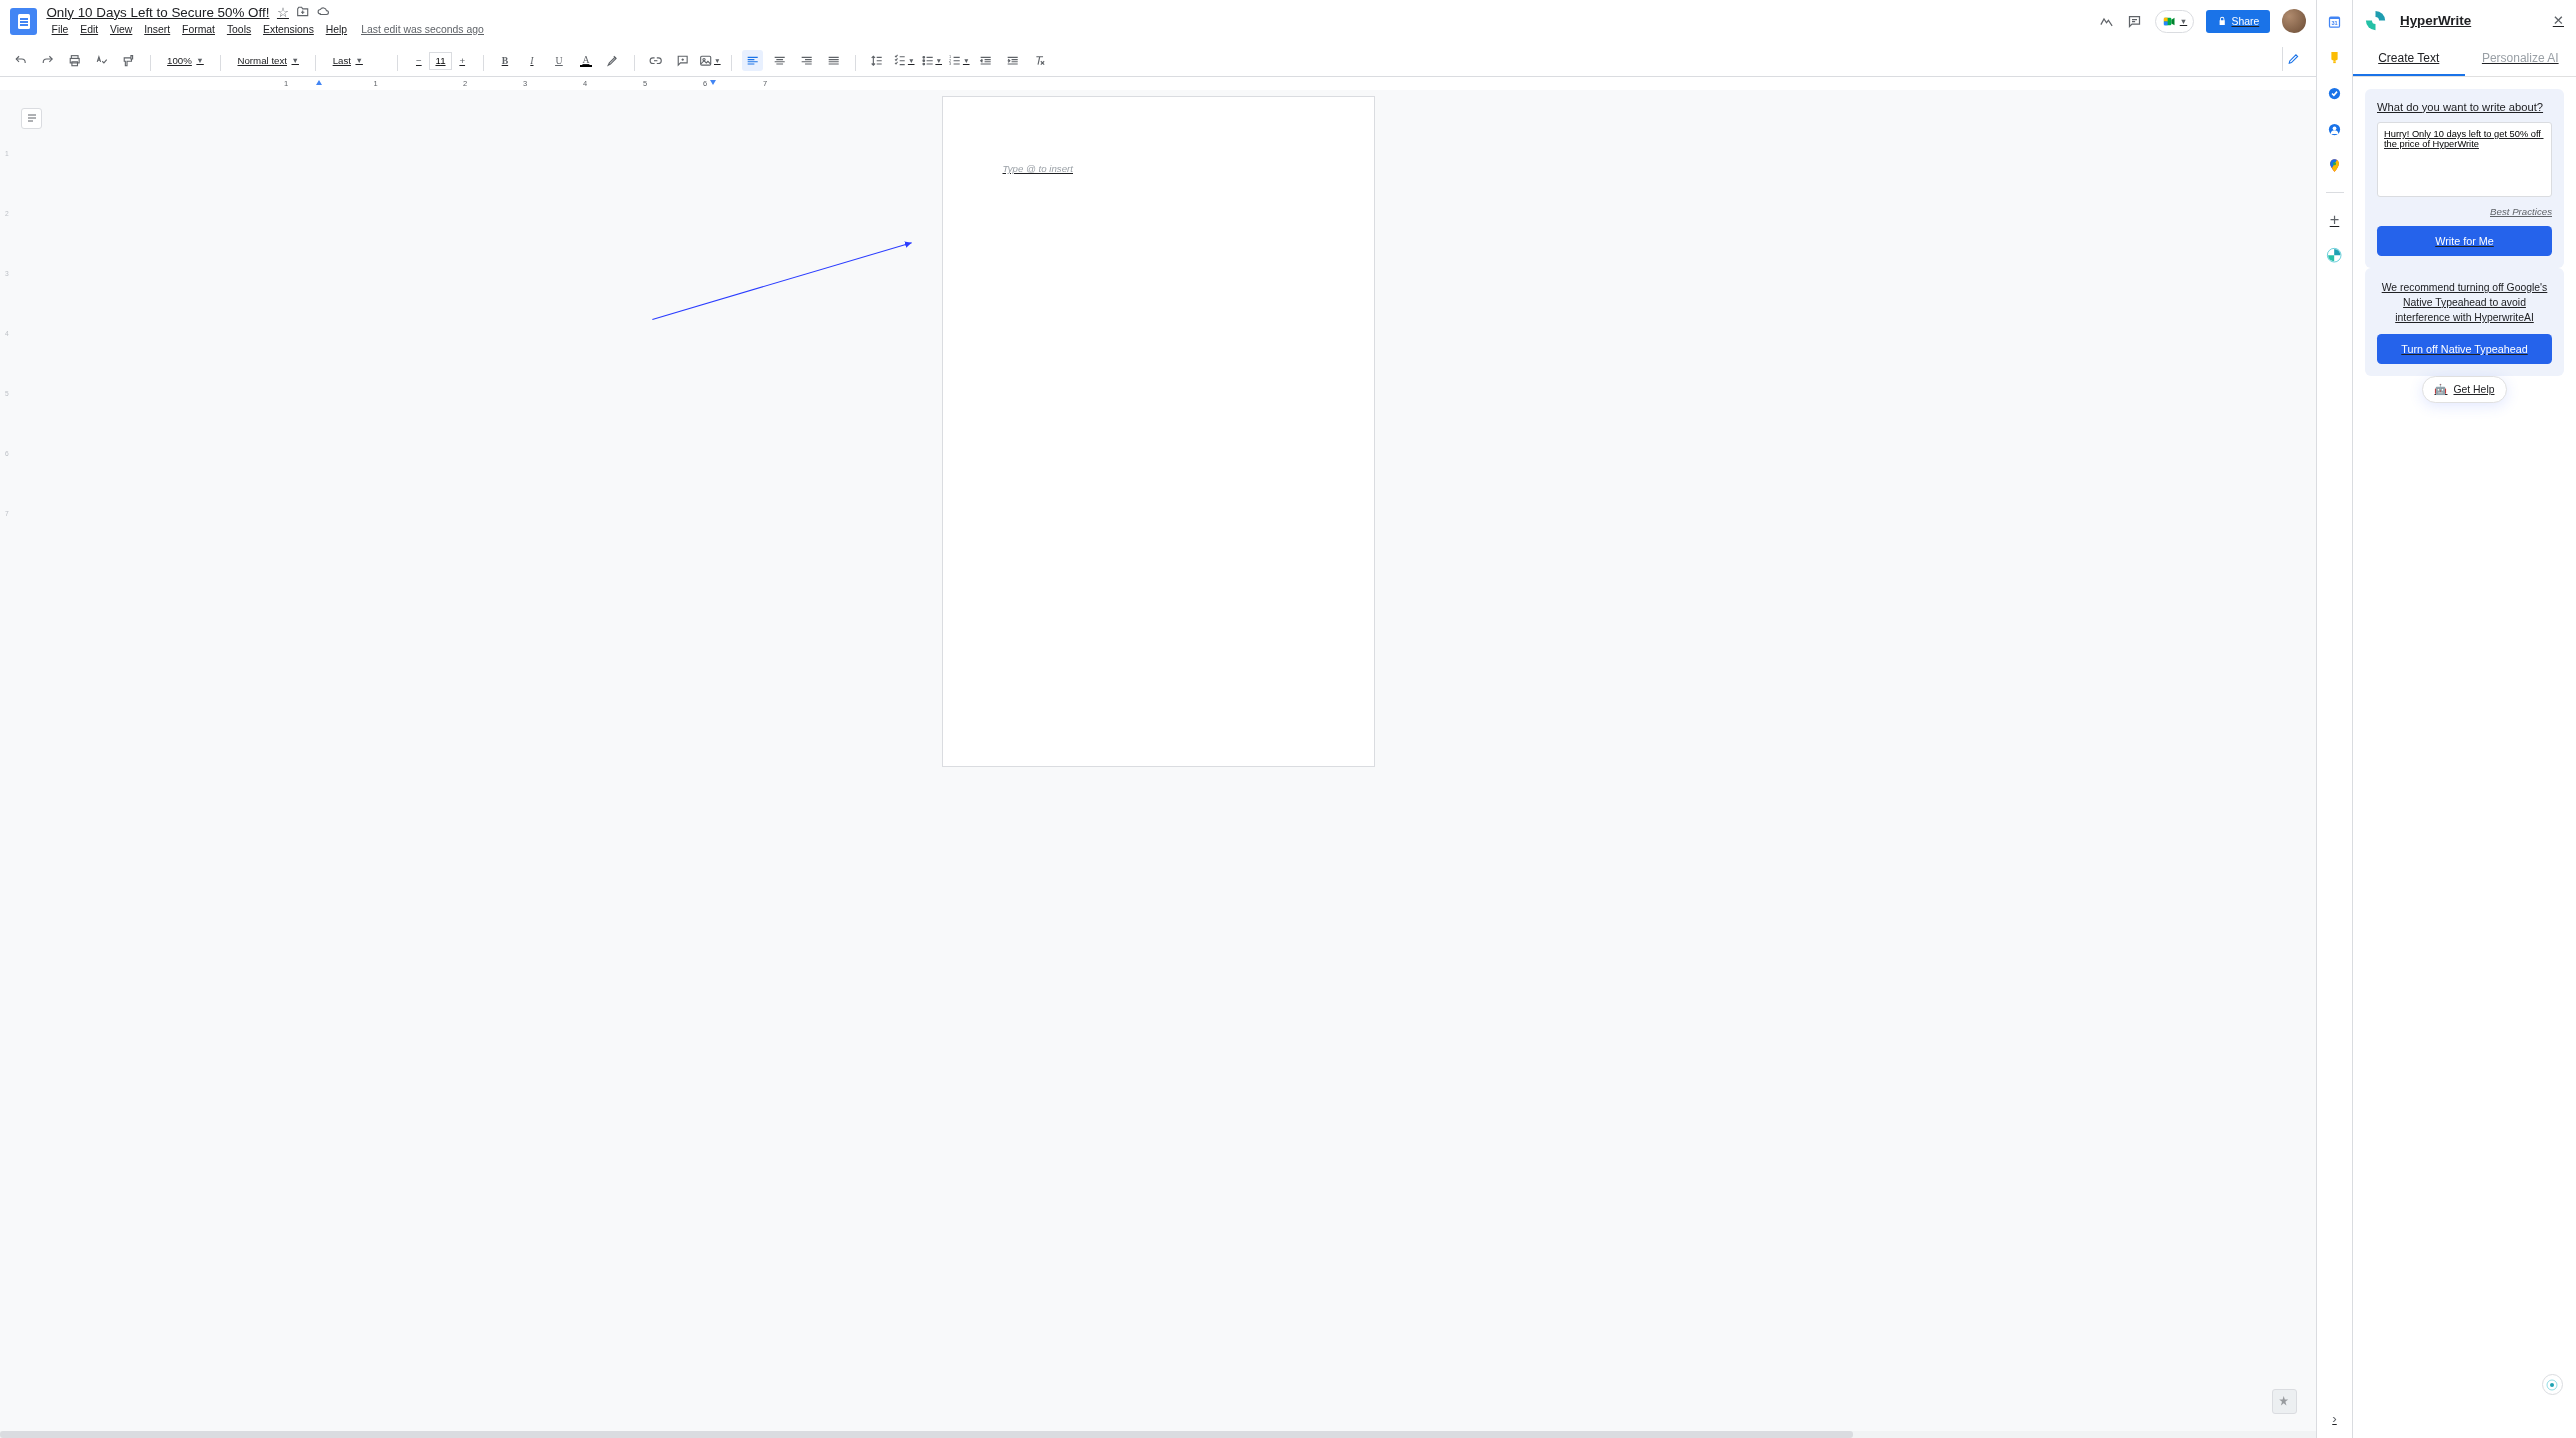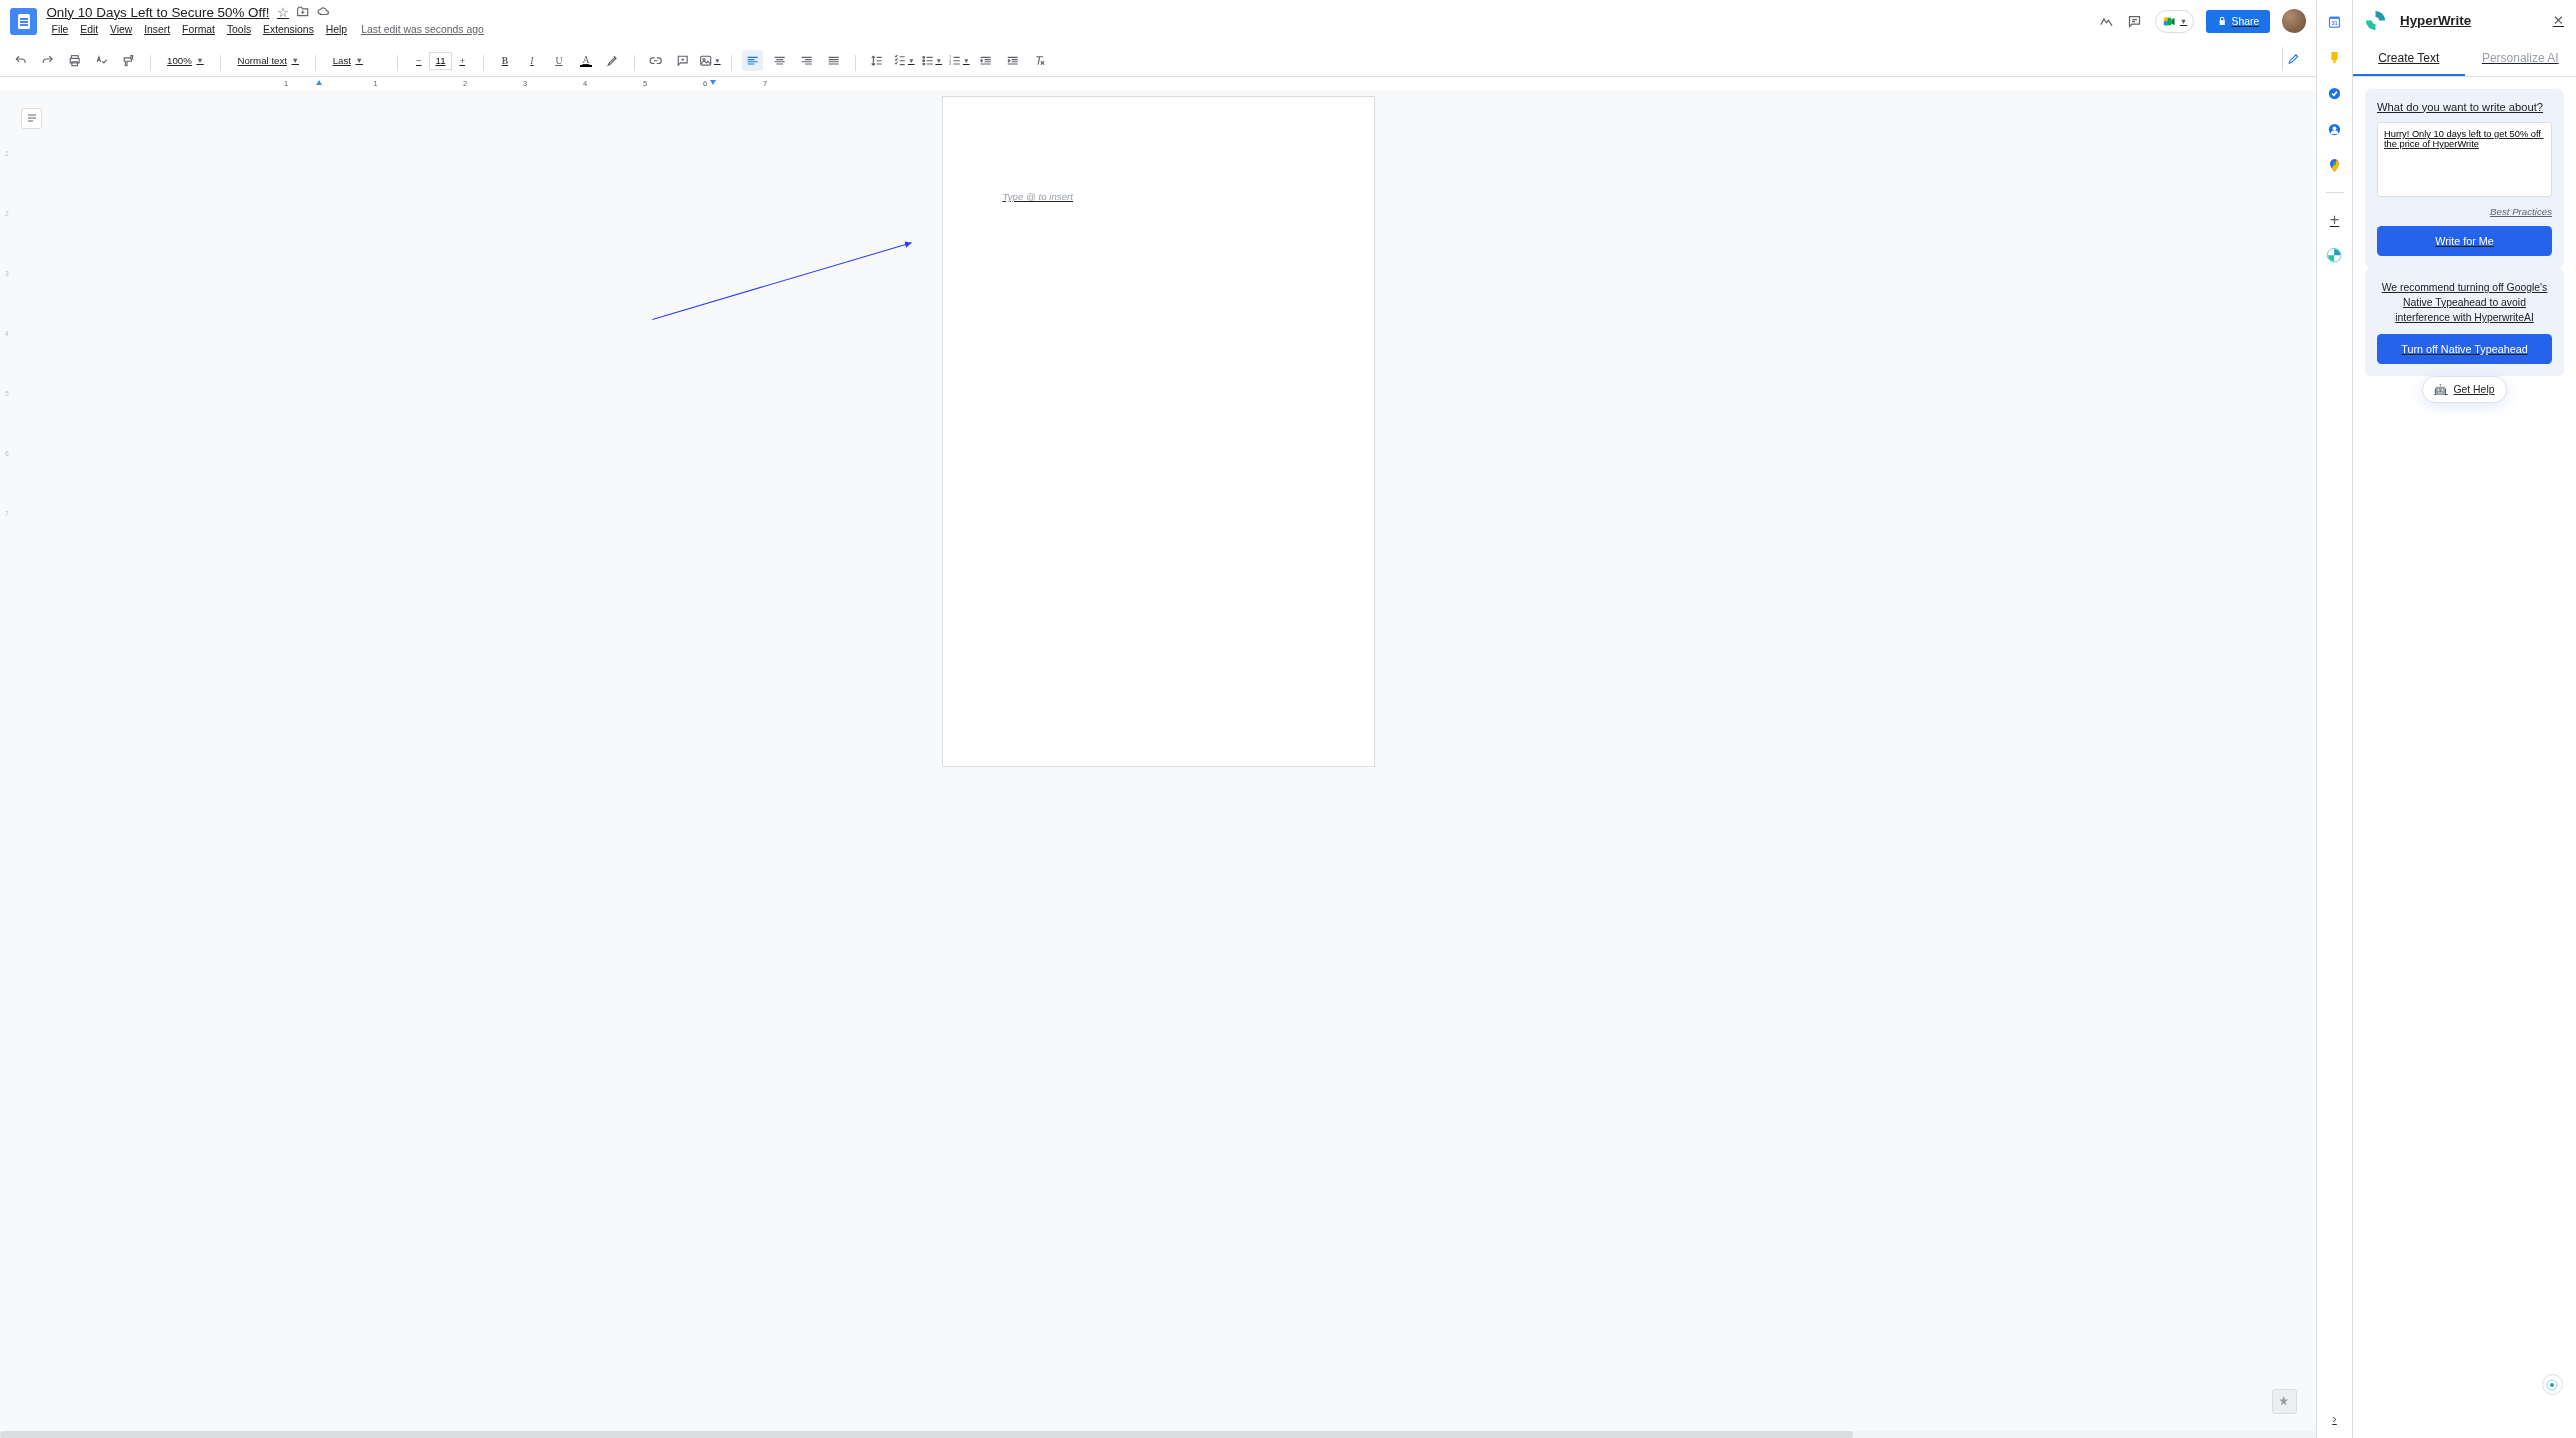--- a/index.html
+++ b/index.html
@@ -49,21 +49,21 @@
   .ruler { position:absolute; left:256px; right:0; top:0; height:13.4px; font-size:7.5px; color:#5f6368; display:flex; align-items:center; }
   .ruler .num { width:60px; text-align:center; }
   .indent-left { position:absolute; left:316px; top:3px; width:0; height:0; border-left:3.7px solid transparent; border-right:3.7px solid transparent; border-bottom:5.2px solid #4285f4; }
   .indent-right{ position:absolute; left:710px; top:3px; width:0; height:0; border-left:3.7px solid transparent; border-right:3.7px solid transparent; border-top:5.2px solid #4285f4; }
 
   
   .editor-scroll { flex:1; overflow:auto; background:#f8f9fa; position:relative; }
   .outline-btn { position:absolute; left:21px; top:18px; width:21px; height:21px; border:0.7px solid #dadce0; border-radius:3px; display:flex; align-items:center; justify-content:center; color:#5f6368; cursor:pointer; background:#fff; }
   .v-ruler { position:absolute; left:3px; top:0; width:7.5px; height:1491px; font-size:6.7px; color:#bdc1c6; }
   .v-ruler div { height:60px; display:flex; align-items:flex-start; justify-content:center; }
-  .page { width:433px; min-height:671px; background:#fff; margin: 6px auto 30px auto; border:0.7px solid #dadce0; padding: 94px 60px; position:relative; }
+  .page { width:433px; min-height:671px; background:#fff; margin: 6px auto 30px auto; border:0.7px solid #dadce0; padding: 66px 60px; position:relative; }
   .placeholder { color:#9aa0a6; font-style:italic; }
   .explore-fab { position:absolute; right:19.4px; bottom:16.4px; width:25px; height:25px; background:#eceff1; border:0.7px solid #dadce0; border-radius:3px; display:flex; align-items:center; justify-content:center; cursor:pointer; color:#5f6368; }
   .annotation-line { position:absolute; pointer-events:none; }
 
   .hscroll { height:7.5px; background:#f1f3f4; }
   .hscroll-thumb { height:100%; width:80%; background:#dadce0; border-radius:3px; }
 
   
   .side-icon { width:18px; height:18px; display:flex; align-items:center; justify-content:center; cursor:pointer; }
   .side-sep { width:18px; height:0.7px; background:#dadce0; }

